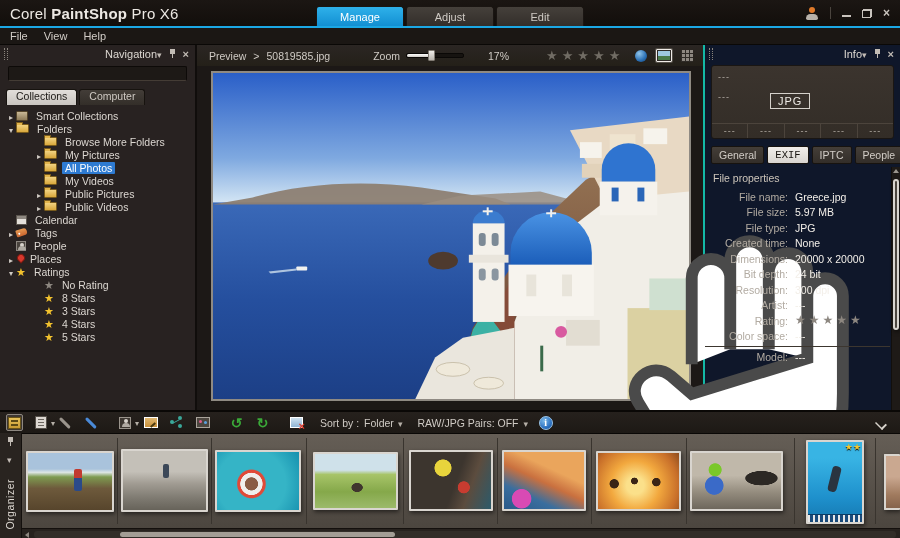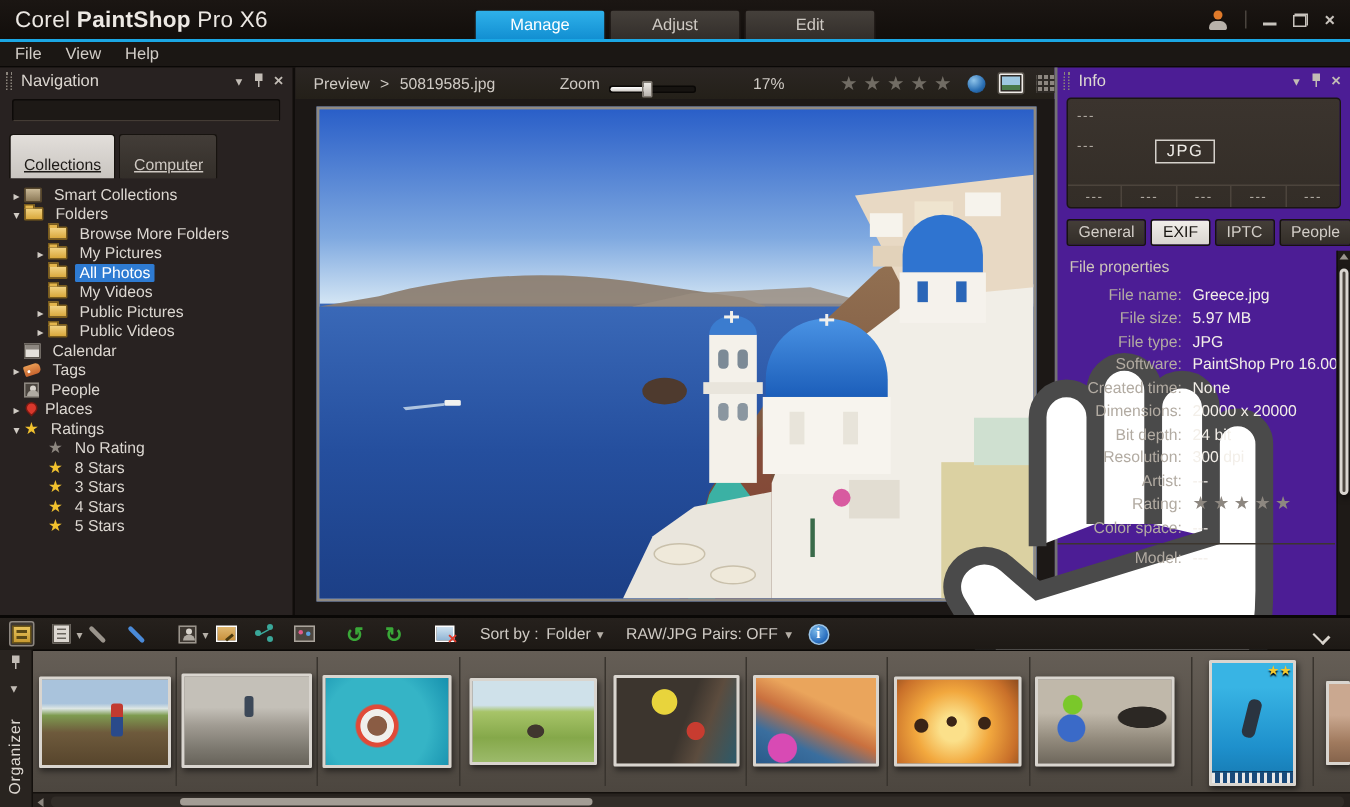--- a/index.html
+++ b/index.html
@@ -29,63 +29,63 @@
   .accent-line { height:2px; background:#1ba7e4; }
 
   
   .menubar { height:17px; display:flex; align-items:center; gap:16px; padding:0 10px; background:#1b1714; font-size:11px; color:#d2cdc7; border-bottom:1px solid #0a0806; }
   .menu-item { cursor:default; }
 
   
   .main { display:flex; height:365px; }
 
   
-  .panel-header { height:18px; display:flex; align-items:center; padding:0 6px 0 4px; font-size:11px; color:#ddd8d2; }
+  .panel-header { height:18px; display:flex; align-items:center; padding:0 6px 0 4px; font-size:11px; color:#ddd8d2;text-align:right; }
   .grip { width:4px; height:12px; border-left:1px dotted #8a847c; border-right:1px dotted #8a847c; margin-right:6px; }
   .ph-title { flex:1; }
   .ph-icons { display:flex; align-items:center; gap:7px; color:#c2bcb5; }
   .caret-down-icon::after { content:"▾"; font-size:9px; }
   .pin-icon { width:7px; height:10px; position:relative; }
   .pin-icon::before { content:""; position:absolute; top:0; left:1px; width:5px; height:5px; background:#c2bcb5; }
   .pin-icon::after { content:""; position:absolute; top:5px; left:3px; width:1px; height:4px; background:#c2bcb5; }
   .x-icon::after { content:"×"; font-size:11px; font-weight:bold; }
 
   
   .nav-panel { width:197px; background:#282221; border-right:2px solid #100d0b; display:flex; flex-direction:column; }
   .search-box { margin:3px 8px 2px; height:15px; background:#1d1916; border:1px solid #0d0a08; border-bottom-color:#443c35; border-radius:2px; }
   .nav-tabs { display:flex; gap:2px; padding:6px 0 0 6px; }
-  .nav-tab { padding:14px 9px 3px; font-size:10.5px; background:linear-gradient(#433d38,#332e29); color:#cfc9c3; border:1px solid #17130f; border-bottom:none; border-radius:3px 3px 0 0;text-decoration:underline; }
+  .nav-tab { padding:0 9px 3px; font-size:10.5px; background:linear-gradient(#433d38,#332e29); color:#cfc9c3; border:1px solid #17130f; border-bottom:none; border-radius:3px 3px 0 0; }
   .nav-tab.active { background:linear-gradient(#e2deda,#c9c5c0); color:#1d1a17; }
   .tree { flex:1; padding-top:4px; font-size:10.5px; overflow:hidden; }
   .trow { display:flex; align-items:center; height:13px; white-space:nowrap; color:#dcd7d1; }
   .trow .exp { width:10px; text-align:center; flex:none; }
   .exp-r::after { content:"▸"; font-size:8px; color:#d0cbc4; }
   .exp-d::after { content:"▾"; font-size:8px; color:#d0cbc4; }
-  .lvl0 { padding-left:6px; } .lvl1 { padding-left:22px;align-items:center; }
+  .lvl0 { padding-left:6px; } .lvl1 { padding-left:34px;align-items:center; }
   .ticon { flex:none; margin-right:5px; }
   .folder-icon { width:13px; height:9px; background:linear-gradient(#f2d382,#d9a83c); border:1px solid #7a5c1c; border-radius:1px; position:relative; }
   .folder-icon::before { content:""; position:absolute; top:-3px; left:-1px; width:5px; height:2px; background:#e3b54c; border:1px solid #7a5c1c; border-bottom:none; }
   .smart-collections-icon { width:12px; height:10px; background:linear-gradient(#c9b896,#8d7a58); border:1px solid #55452a; border-radius:1px; }
   .calendar-icon { width:11px; height:10px; background:#e4e0da; border:1px solid #5c564f; position:relative; }
   .calendar-icon::before { content:""; position:absolute; top:0; left:0; right:0; height:3px; background:#8d8780; }
   .tag-icon { width:11px; height:7px; background:linear-gradient(#e89a52,#c9652f); border-radius:1px 3px 3px 1px; transform:rotate(-18deg); position:relative; }
   .tag-icon::before { content:""; position:absolute; left:2px; top:2.5px; width:2px; height:2px; border-radius:50%; background:#fff; }
   .people-icon { width:10px; height:10px; background:#4a443e; border:1px solid #8d8780; position:relative; }
   .people-icon::before { content:""; position:absolute; left:3px; top:1px; width:4px; height:4px; border-radius:50%; background:#d8d3cc; }
   .people-icon::after { content:""; position:absolute; left:1px; bottom:0; width:8px; height:4px; border-radius:4px 4px 0 0; background:#b0aaa2; }
   .places-icon { width:8px; height:8px; margin:0 2px 2px 1px; background:#d8382c; border-radius:50% 50% 50% 0; transform:rotate(-45deg); border:1px solid #7a1a12; }
   .star-icon::before { content:"★"; color:#f2c22e; font-size:11px; line-height:10px; }
   .star-icon.gray::before { color:#8d8780; }
   .trow .lbl { padding:0 3px; }
   .trow.selected .lbl { background:#2e7bd2; color:#fff; border-radius:1px; }
 
   
   .preview-panel { flex:1; min-width:0; display:flex; flex-direction:column; background:#262120; }
   .preview-header { height:21px; flex:none; display:flex; align-items:center; gap:7px; padding:0 10px 0 12px; font-size:10.5px; color:#cfcac4; background:linear-gradient(#2b2623,#242019); }
-  .zoom-wrap { display:flex; align-items:flex-end; gap:6px; margin-left:36px; }
+  .zoom-wrap { display:flex; align-items:center; gap:6px; margin-left:36px; }
   .slider { width:58px; height:5px; background:#161310; border-radius:2px; position:relative; border:1px solid #0a0806; }
   .slider-fill { position:absolute; left:0; top:0; bottom:0; width:42%; background:linear-gradient(#ffffff,#cfcbc5); border-radius:2px; }
   .slider-thumb { position:absolute; left:38%; top:-4px; width:7px; height:11px; background:linear-gradient(#efece8,#b8b3ad); border:1px solid #807a72; border-radius:1px; }
   .hdr-stars { margin-left:30px; color:#716c64; font-size:13px; letter-spacing:4px; }
   .hdr-right { margin-left:auto; display:flex; align-items:center; gap:9px; }
   .globe-icon { width:12px; height:12px; border-radius:50%; background:radial-gradient(circle at 35% 30%, #8ec4ea, #2a6fb4 60%, #17406e); }
   .monitor-icon { width:16px; height:13px; border:1px solid #f0ece8; background:#2e2a26; padding:1px; border-radius:1px; box-shadow:0 0 0 1px #555049; }
   .monitor-icon i { display:block; width:100%; height:100%; background:linear-gradient(#9ec8e0 60%,#4a7a4a 60%); }
   .grid-view-icon { width:12px; height:12px; background:
      linear-gradient(#8d8780,#8d8780) 0 0/12px 12px,
@@ -93,31 +93,31 @@
   .grid-view-icon::before { content:""; position:absolute; inset:0;
      background:
        repeating-linear-gradient(90deg,#2e2a26 0 1px,transparent 1px 4px),
        repeating-linear-gradient(0deg,#2e2a26 0 1px,transparent 1px 4px); }
   .photo-area { flex:1; position:relative; background:#1c1816; }
   .photo { position:absolute; left:14px; top:5px; right:12px; bottom:9px; border:2px solid #8f8a83; background:#2a62c8; }
   .photo svg { display:block; width:100%; height:100%; }
   .hand-cursor { position:absolute; left:63%; top:44%; width:20px; height:22px; }
 
   
-  .info-panel { width:197px; background:#4c1d95; border-left:2px solid #737373; display:flex; flex-direction:column; }
+  .info-panel { width:197px; background:#0f172a; border-left:2px solid #14b8a6; display:flex; flex-direction:column; }
   .meta-box { margin:2px 6px 0; height:74px; background:linear-gradient(#3b342e,#332d27); border:1px solid #1a1613; border-radius:3px; position:relative; font-size:9px; color:#b5afa7; }
   .meta-top { position:absolute; left:6px; top:6px; letter-spacing:1px; }
   .meta-mid { position:absolute; left:6px; top:26px; letter-spacing:1px; }
   .format-badge { position:absolute; left:32%; top:38%; border:1px solid #d5d1cb; color:#eeebe6; font-size:11px; letter-spacing:1px; padding:1px 7px; background:#45albb00; }
   .meta-cells { position:absolute; left:0; right:0; bottom:0; height:15px; display:flex; border-top:1px solid #4c443c; }
   .meta-cell { flex:1; text-align:center; line-height:14px; border-right:1px solid #4c443c; letter-spacing:1px; }
   .meta-cell:last-child { border-right:none; }
   .info-tabs { display:flex; gap:3px; padding:7px 6px 3px; font-size:10.5px; }
   .info-tab { padding:2px 7px 2px; background:linear-gradient(#443e38,#332e29); color:#d2cdc7; border:1px solid #17130f; border-radius:2px; }
-  .info-tab.active { background:linear-gradient(#f1eeea,#d9d5d0); color:#17130f; }
+  .info-tab.active { background:linear-gradient(#f1eeea,#d9d5d0); color:#17130f;font-family:Liberation Mono, monospace; }
   .info-scroll { flex:1; position:relative; padding-right:10px; overflow:hidden; }
   .vscroll { position:absolute; right:0; top:0; bottom:0; width:9px; background:#1e1a17; border-left:1px solid #120f0c; }
   .vscroll .up { position:absolute; top:2px; left:1px; width:0; height:0; border-left:3px solid transparent; border-right:3px solid transparent; border-bottom:4px solid #9a958e; }
   .vscroll .thumb { position:absolute; left:1px; right:1px; top:12px; height:62%; background:#4c463f; border-radius:3px; }
   .section-heading { font-size:10.5px; color:#cdc5ba; padding:5px 8px 3px; }
   .section-sep { border-top:1px solid #3c362f; margin-top:4px; }
   .prow { display:flex; align-items:flex-end; font-size:10.5px; height:15.5px; }
   .plabel { width:90px; flex:none; text-align:right; color:#b2aba2; padding-right:7px; }
   .pvalue { color:#f3efe9; white-space:nowrap; }
   .pvalue.stars { color:#8d8780; font-size:12px; letter-spacing:3px; }
@@ -329,21 +329,21 @@
       <div class="preview-header">
         <span>Preview</span>
         <span>&gt;</span>
         <span>50819585.jpg</span>
         <span class="zoom-wrap">
           <span>Zoom</span>
           <span class="slider">
               <span class="slider-fill"></span>
               <span class="slider-thumb"></span>
             </span>
-          <span style="margin-left:32px;">17%</span>
+          <span style="margin-left:18px;">17%</span>
         </span>
         <span class="hdr-stars">★★★★★</span>
         <span class="hdr-right">
           <span class="globe-icon"></span>
           <span class="monitor-icon">
               <i></i>
             </span>
           <span class="grid-view-icon"></span>
         </span>
       </div>
@@ -459,24 +459,20 @@
           </div>
         <div class="prow">
             <span class="plabel">File size:</span>
             <span class="pvalue">5.97 MB</span>
           </div>
         <div class="prow">
             <span class="plabel">File type:</span>
             <span class="pvalue">JPG</span>
           </div>
         <div class="prow">
-            <span class="plabel">Software:</span>
-            <span class="pvalue">PaintShop Pro 16.00</span>
-          </div>
-        <div class="prow">
             <span class="plabel">Created time:</span>
             <span class="pvalue">None</span>
           </div>
         <div class="prow">
             <span class="plabel">Dimensions:</span>
             <span class="pvalue">20000 x 20000</span>
           </div>
         <div class="prow">
             <span class="plabel">Bit depth:</span>
             <span class="pvalue">24 bit</span>

